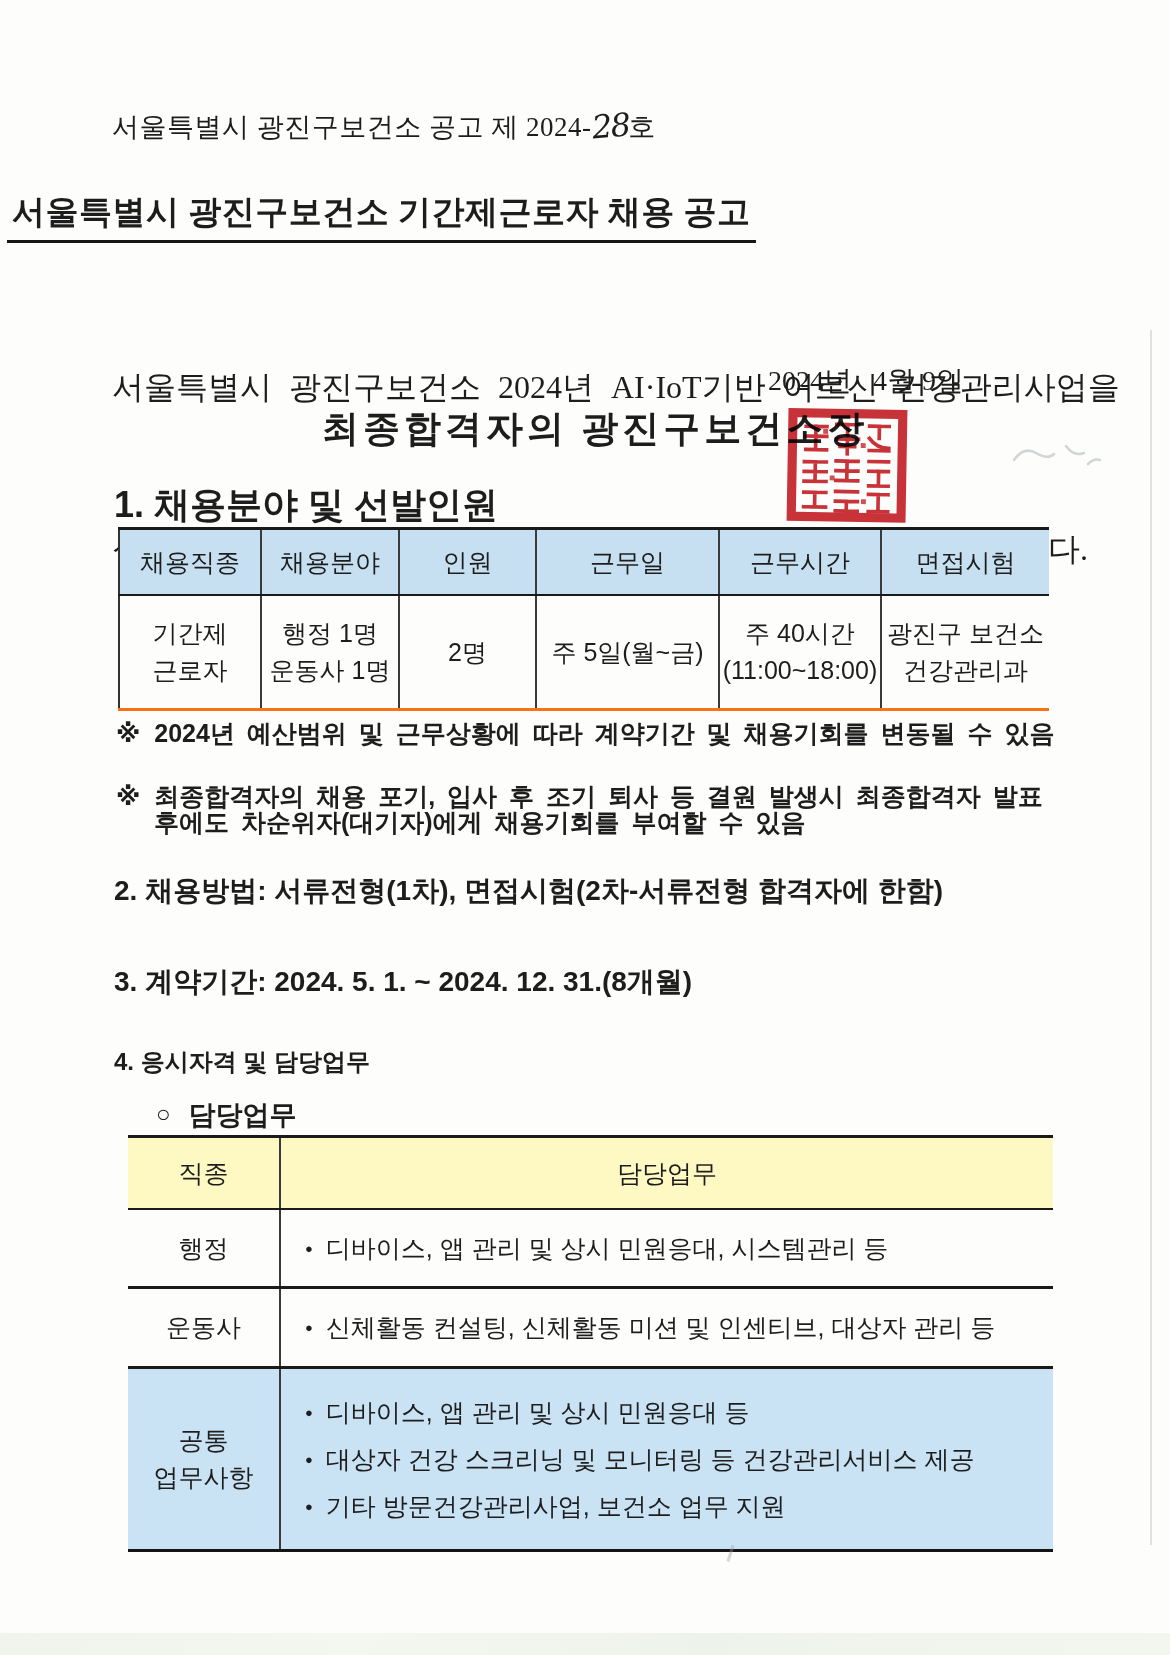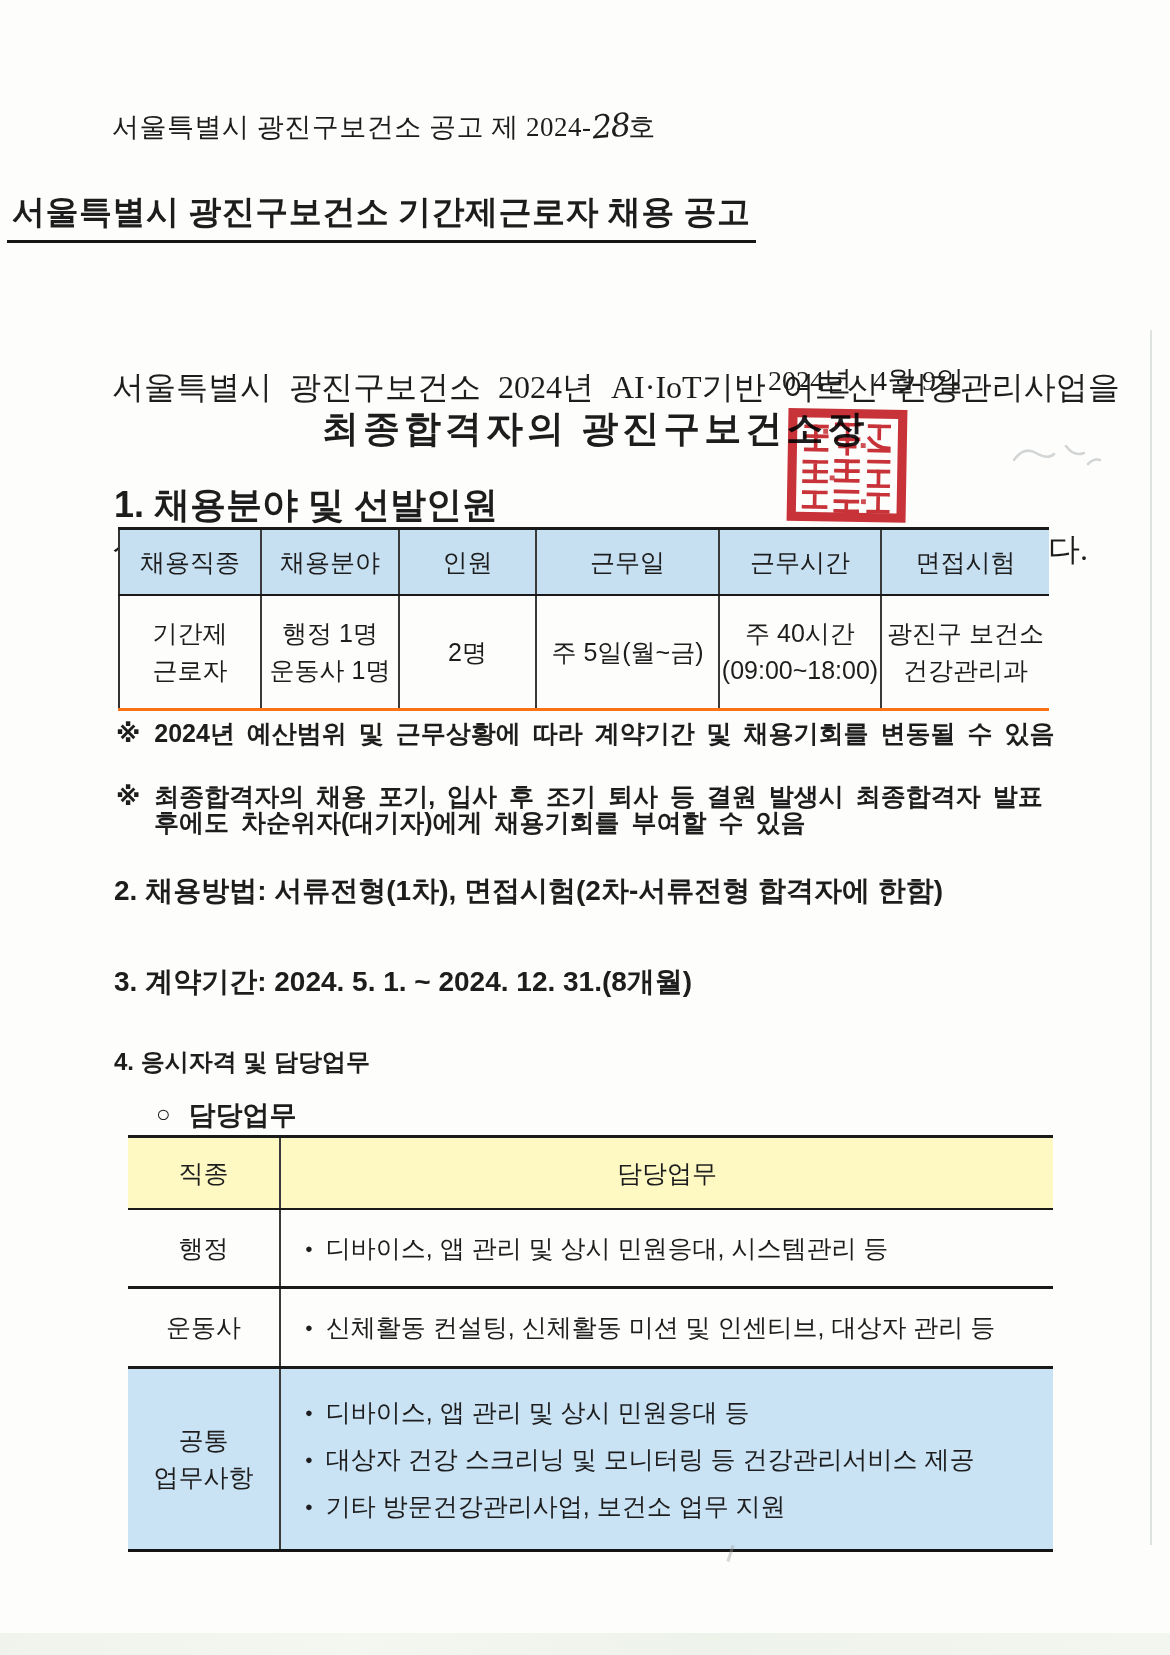--- a/index.html
+++ b/index.html
@@ -152,21 +152,21 @@
       <th>면접시험</th>
     </tr>
     <tr>
       <td>기간제
 근로자</td>
       <td>행정 1명
 운동사 1명</td>
       <td>2명</td>
       <td>주 5일(월~금)</td>
       <td>주 40시간
-(09:00~18:00)</td>
+(11:00~18:00)</td>
       <td>광진구 보건소
 건강관리과</td>
     </tr>
   </tbody>
     </table>
 
   <div class="abs note n1"><span class="mk">※</span><span>2024년 예산범위 및 근무상황에 따라 계약기간 및 채용기회를 변동될 수 있음</span></div>
   <div class="abs note n2a"><span class="mk">※</span><span>최종합격자의 채용 포기, 입사 후 조기 퇴사 등 결원 발생시 최종합격자 발표</span></div>
   <div class="abs note n2b"><span>후에도 차순위자(대기자)에게 채용기회를 부여할 수 있음</span></div>
 

